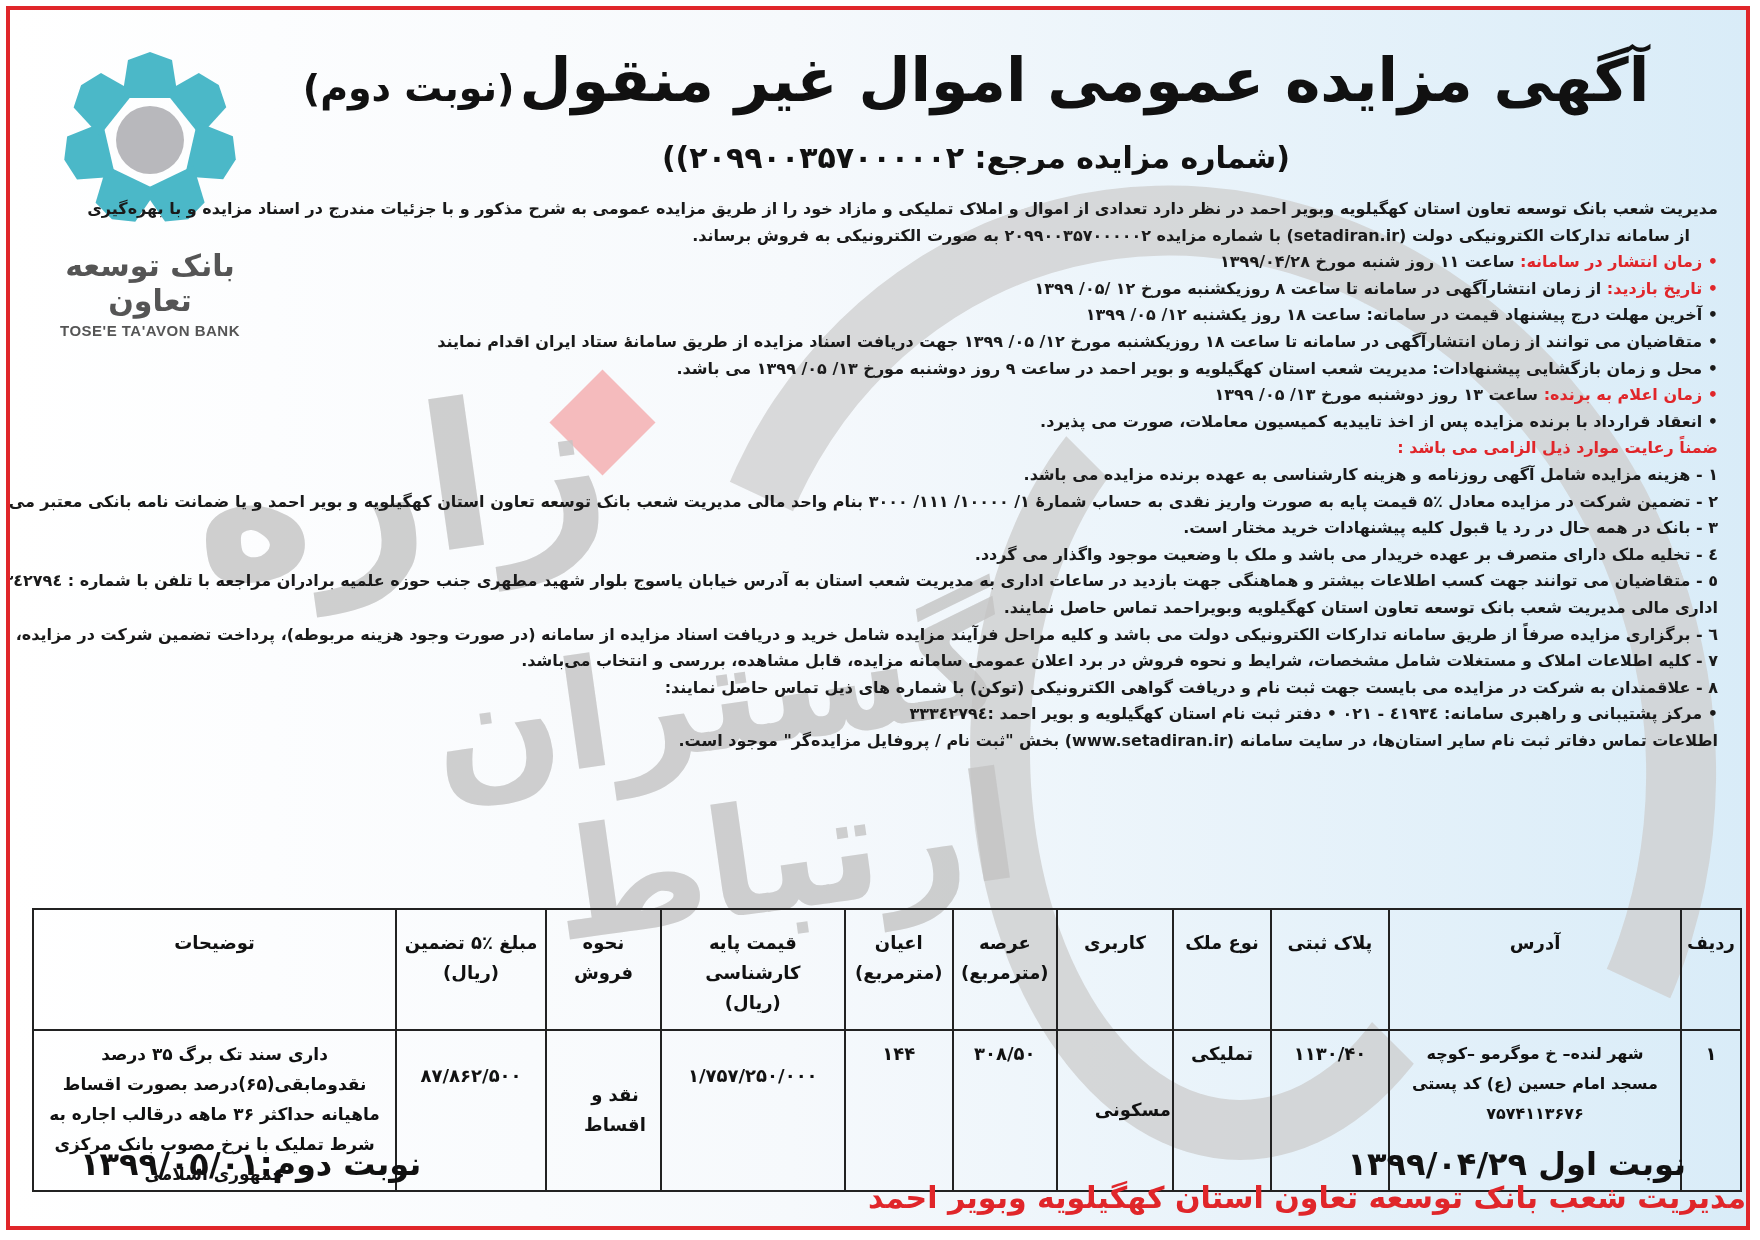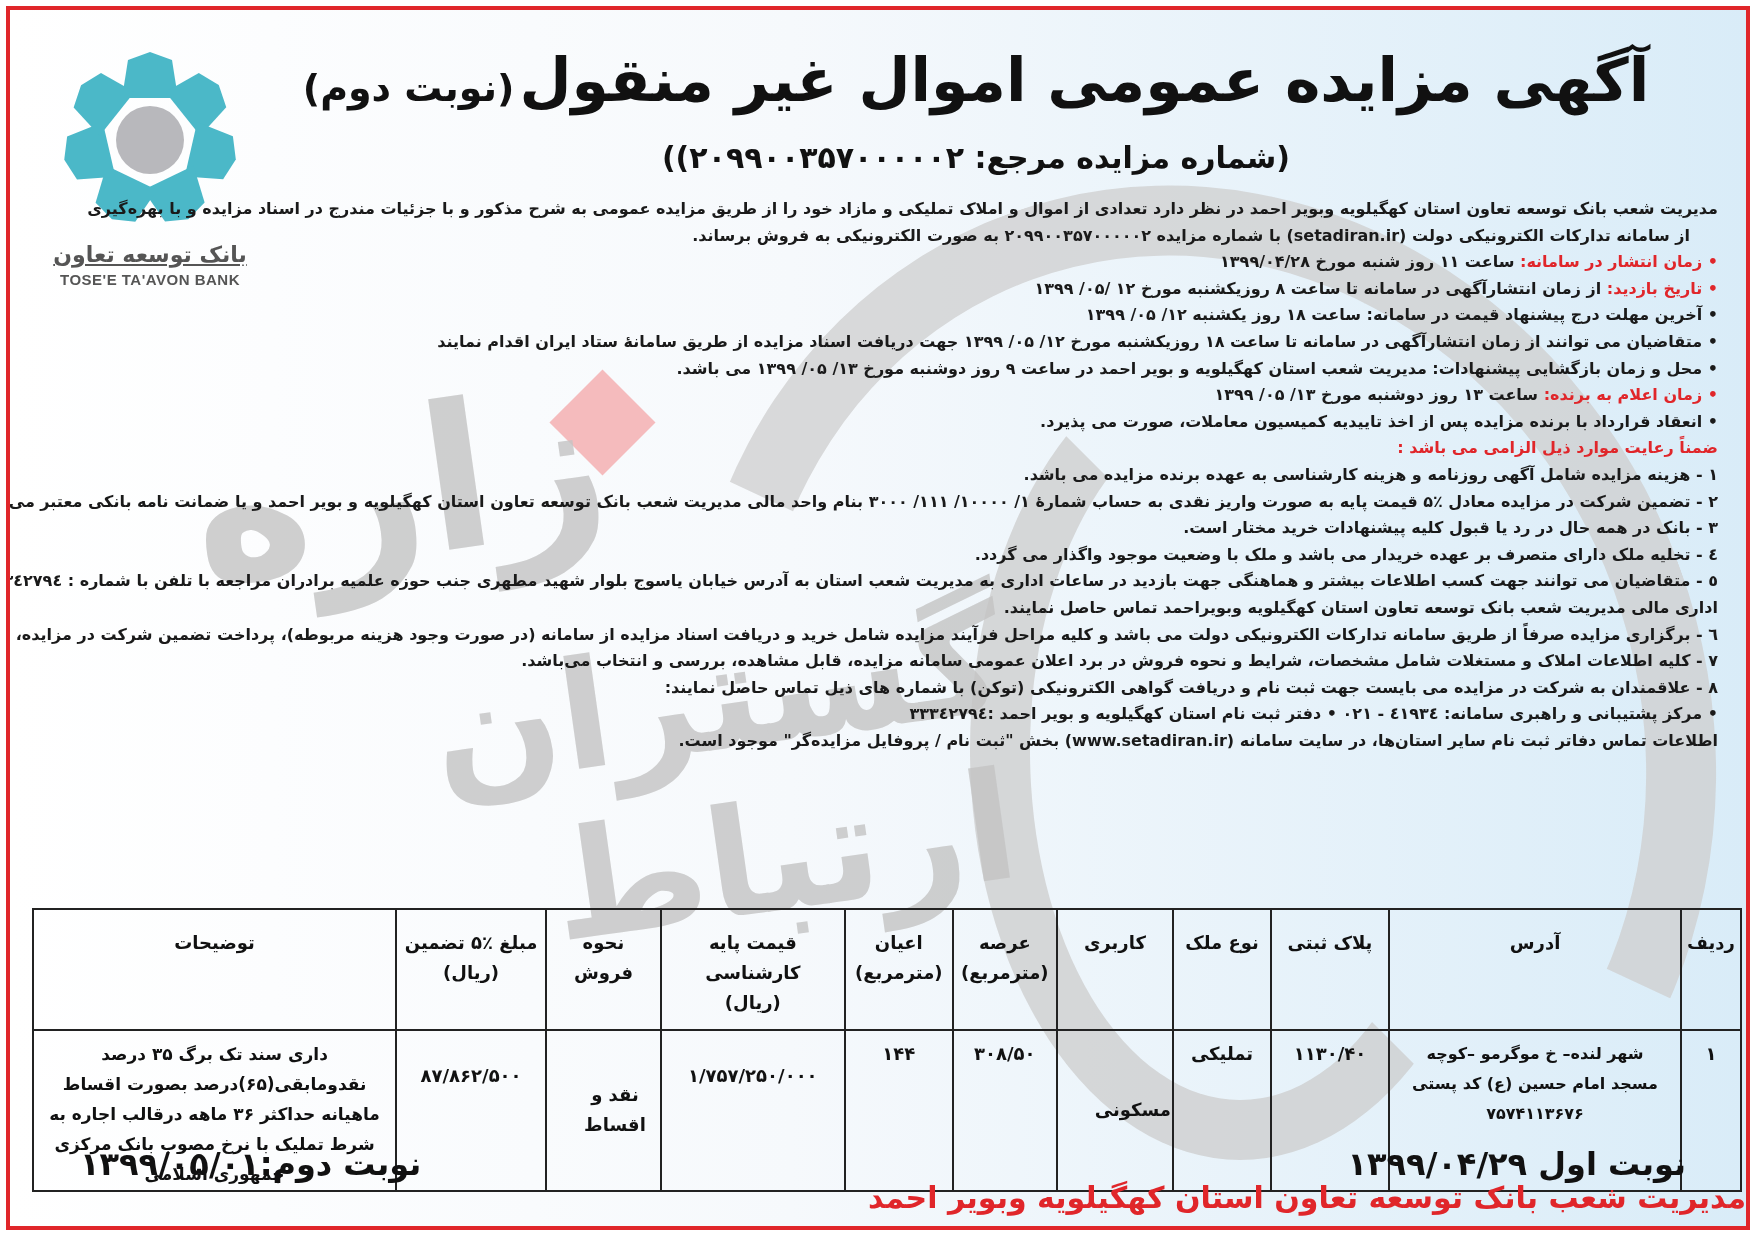--- a/index.html
+++ b/index.html
@@ -10,21 +10,21 @@
     background:linear-gradient(90deg,#ffffff 0%,#f6f9fc 45%,#d9ecf8 100%);
     overflow:hidden;
   }
   .wm { position:absolute; pointer-events:none; }
   .wm-arc { border:70px solid #c7c7c7; border-radius:50%; opacity:0.75; }
   .wm-text { color:#c4c4c4; font-weight:bold; opacity:0.8; font-family:"DejaVu Sans", sans-serif; direction:rtl; }
   .wm-square { background:#f4b4b6; transform:rotate(45deg); opacity:0.9; }
 
   .logo { position:absolute; left:30px; top:40px; width:220px; height:240px; }
   .logo svg { display:block; margin:0 auto; }
-  .logo-fa { text-align:center; font-size:22px; font-weight:bold; color:#555; margin-top:12px; direction:rtl;text-decoration:underline; }
+  .logo-fa { text-align:center; font-size:30px; font-weight:bold; color:#555; margin-top:18px; direction:rtl; }
   .logo-en { text-align:center; font-size:15px; font-weight:bold; color:#555; letter-spacing:0.5px; margin-top:4px; font-family:"Liberation Sans", sans-serif; }
 
   .title { position:absolute; right:40px; top:30px; width:1460px; text-align:center; direction:rtl; font-family:"DejaVu Sans", sans-serif; }
   .title-main { font-size:60px; font-weight:900; color:#111; line-height:80px; }
   .title-sub { font-size:38px; font-weight:bold; color:#111; }
   .ref { position:absolute; right:40px; top:130px; width:1460px; text-align:center; direction:rtl; font-size:30px; font-weight:bold; color:#111; }
 
   .body { position:absolute; right:28px; top:186px; width:1700px; direction:rtl; text-align:right; font-family:"DejaVu Sans", sans-serif; font-size:16px; font-weight:bold; color:#1a1a1a; line-height:26.6px; }
   .body p { margin:0; white-space:nowrap; }
   .red { color:#e0262a; }

